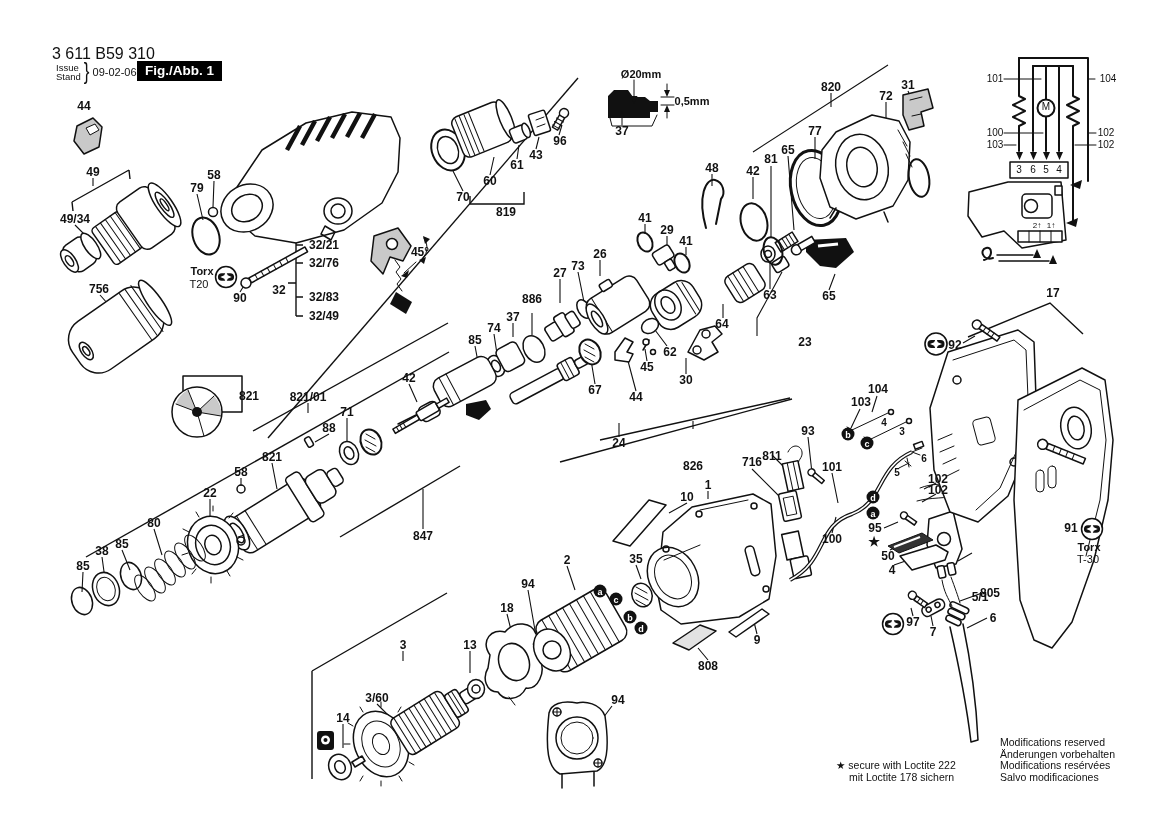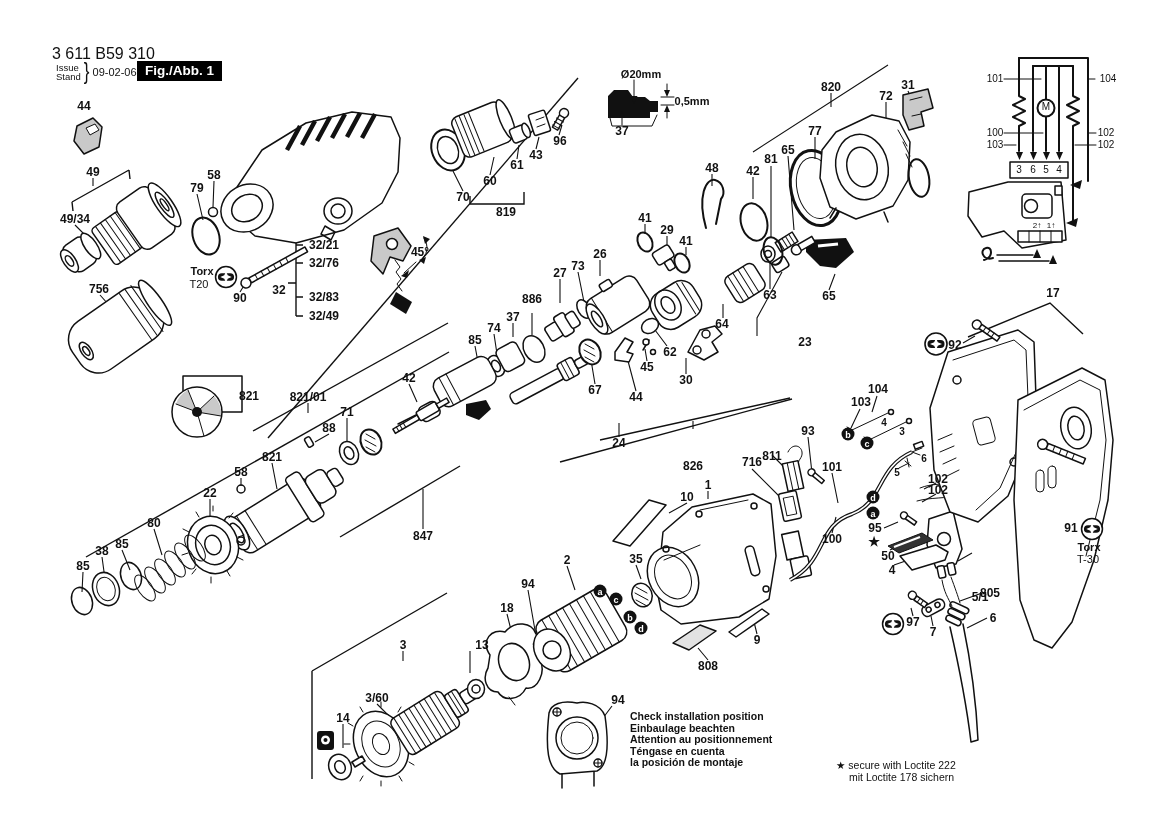--- a/index.html
+++ b/index.html
@@ -552,21 +552,21 @@
       <div class="lbl" style="left: 329px; top: 428px;">88</div>
       <div class="lbl" style="left: 272px; top: 457px;">821</div>
       <div class="lbl" style="left: 241px; top: 472px;">58</div>
       <div class="lbl" style="left: 210px; top: 493px;">22</div>
       <div class="lbl" style="left: 154px; top: 523px;">80</div>
       <div class="lbl" style="left: 122px; top: 544px;">85</div>
       <div class="lbl" style="left: 102px; top: 551px;">38</div>
       <div class="lbl" style="left: 83px; top: 566px;">85</div>
       <div class="lbl" style="left: 423px; top: 536px;">847</div>
       <div class="lbl" style="left: 403px; top: 645px;">3</div>
-      <div class="lbl" style="left: 470px; top: 645px; margin-left: 12px;">13</div>
+      <div class="lbl" style="left: 470px; top: 645px;">13</div>
       <div class="lbl" style="left: 377px; top: 698px;">3/60</div>
       <div class="lbl" style="left: 343px; top: 718px;">14</div>
       <div class="lbl" style="left: 507px; top: 608px;">18</div>
       <div class="lbl" style="left: 528px; top: 584px;">94</div>
       <div class="lbl" style="left: 567px; top: 560px;">2</div>
       <div class="lbl" style="left: 636px; top: 559px;">35</div>
       <div class="lbl" style="left: 687px; top: 497px;">10</div>
       <div class="lbl" style="left: 708px; top: 485px;">1</div>
       <div class="lbl" style="left: 757px; top: 640px;">9</div>
       <div class="lbl" style="left: 708px; top: 666px;">808</div>
@@ -625,24 +625,23 @@
   <div class="hdr-row">
     <span class="issue-col">
       <span>Issue</span>
       <span>Stand</span>
     </span>
     <span class="brace">}</span>
     <span class="hdr-date">09-02-06</span>
   </div>
   <div class="figbox">Fig./Abb. 1</div>
 
-  <div class="note" id="note-install">
-      <div>Check installation position</div>
-      <div>Einbaulage beachten</div>
-      <div>Attention au positionnement</div>
-      <div>Téngase en cuenta</div>
-      <div>la posición de montaje</div>
-    </div>
   <div class="note" id="note-loctite">
       <div>★ secure with Loctite 222</div>
       <div>mit Loctite 178 sichern</div>
     </div>
+  <div class="note" id="note-mods">
+      <div>Modifications reserved</div>
+      <div>Änderungen vorbehalten</div>
+      <div>Modifications resérvées</div>
+      <div>Salvo modificaciones</div>
+    </div>
 </div>
 
 </body></html>

